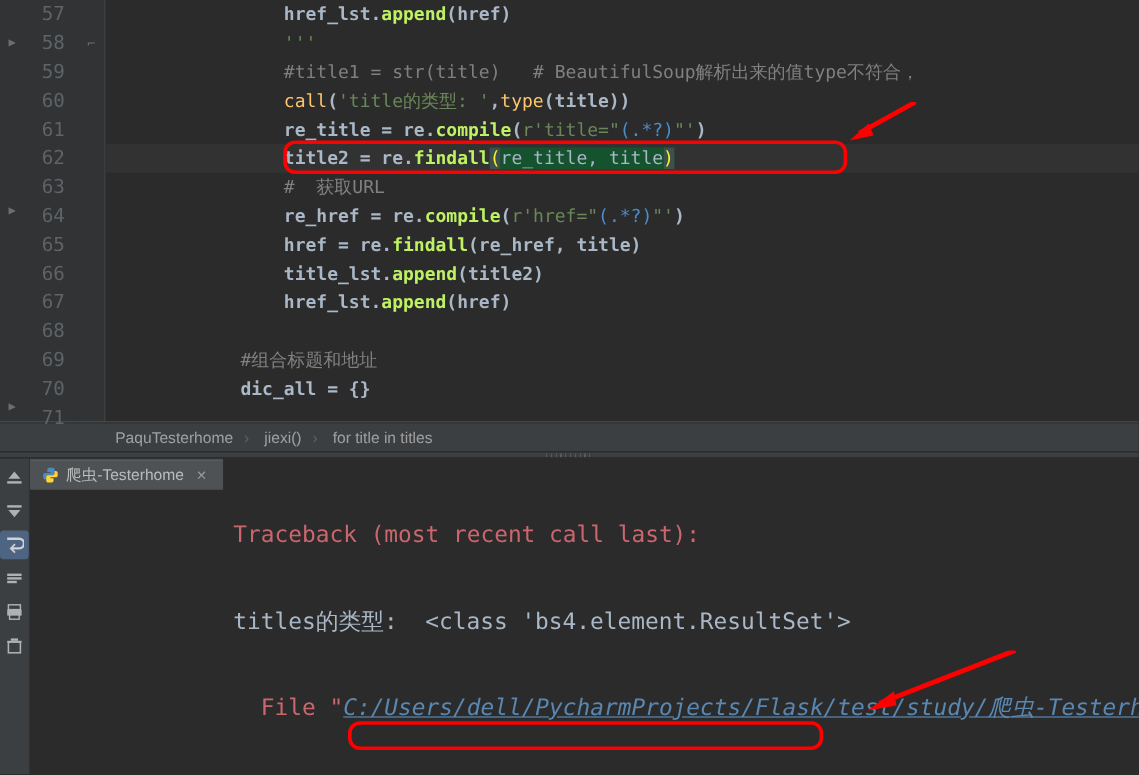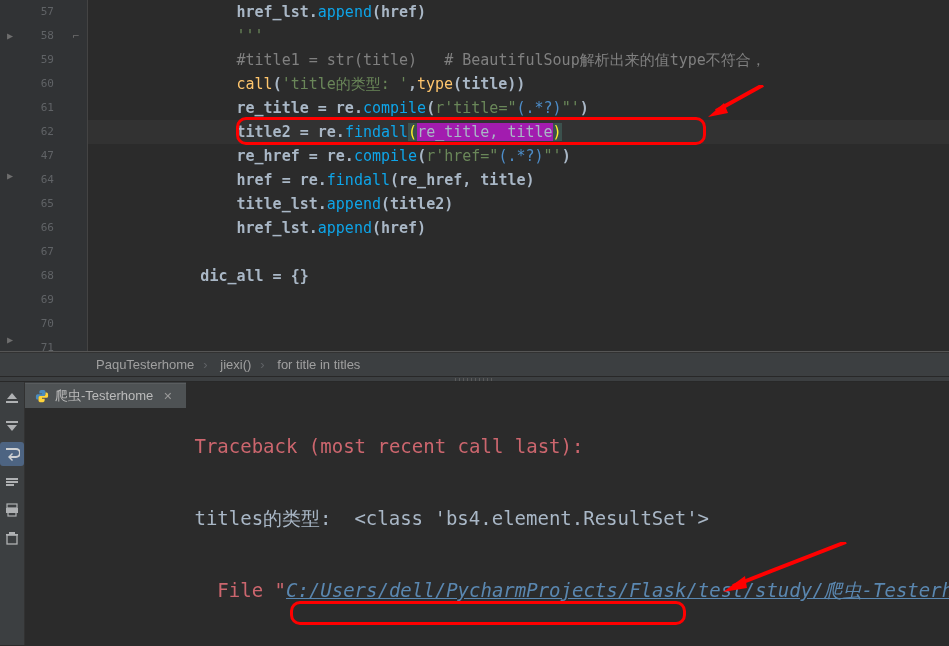--- a/index.html
+++ b/index.html
@@ -39,21 +39,21 @@
   display: flex;
   flex-direction: column;
   border-right: 1px solid #313335;
 }
 .line-num {
   height: 24px;
   line-height: 24px;
   text-align: right;
   padding-right: 10px;
   color: #606366;
-  font-size: 11px;
+  font-size: 16px;
 }
 .gutter-fold2 {
   width: 23px;
   background: #313335;
   border-right: 1px solid #444;
   display: flex;
   flex-direction: column;
 }
 .fold2-icon {
   height: 24px;
@@ -72,28 +72,28 @@
 .code-line {
   height: 24px;
   line-height: 24px;
   white-space: pre;
   padding-left: 4px;
   position: relative;
 }
 .line-highlight {
   background: #323232;
 }
-.hl-selection { background: #a21caf; }
+.hl-selection { background: #14532d; }
 
 .tk-default { color: #a9b7c6; font-weight: bold; }
 .tk-keyword { color: #cc7832; font-style: italic; }
 .tk-comment { color: #808080; text-align: right; }
 .tk-string { color: #6a8759; }
 .tk-func { color: #ffc66d; }
-.tk-method { color: #0ea5e9; }
+.tk-method { color: #bef264; font-weight: bold; }
 .tk-paren-hl { background: #3b514d; color: #ffef28; }
 .tk-regex { color: #4d8dc9; }
 
 .red-box {
   position: absolute;
   border: 3px solid #ff0000;
   border-radius: 10px;
   pointer-events: none;
   z-index: 10;
 }
@@ -214,45 +214,47 @@
     <div class="fold-icon" style="margin-top:0"></div>
     <div class="fold-icon" style="margin-top:120px">▶</div>
   </div>
   <div class="gutter-lines">
     <div class="line-num">57</div>
     <div class="line-num">58</div>
     <div class="line-num">59</div>
     <div class="line-num">60</div>
     <div class="line-num">61</div>
     <div class="line-num">62</div>
-    <div class="line-num">47</div>
+    <div class="line-num">63</div>
     <div class="line-num">64</div>
     <div class="line-num">65</div>
     <div class="line-num">66</div>
     <div class="line-num">67</div>
     <div class="line-num">68</div>
     <div class="line-num">69</div>
     <div class="line-num">70</div>
     <div class="line-num">71</div>
   </div>
   <div class="gutter-fold2">
     <div class="fold2-icon" style="margin-top:24px">⌐</div>
   </div>
   <div class="code-area">
     <div class="code-line"><span class="tk-default">                href_lst.</span><span class="tk-method">append</span><span class="tk-default">(href)</span></div>
     <div class="code-line"><span class="tk-string">                '''</span></div>
     <div class="code-line"><span class="tk-comment">                #title1 = str(title)   # BeautifulSoup解析出来的值type不符合，</span></div>
     <div class="code-line"><span class="tk-default">                </span><span class="tk-func">call</span><span class="tk-default">(</span><span class="tk-string">'title的类型: '</span><span class="tk-default">,</span><span class="tk-func">type</span><span class="tk-default">(title))</span></div>
     <div class="code-line"><span class="tk-default">                re_title = re.</span><span class="tk-method">compile</span><span class="tk-default">(</span><span class="tk-string">r'title="</span><span class="tk-regex">(</span><span class="tk-regex">.*?</span><span class="tk-regex">)</span><span class="tk-string">"'</span><span class="tk-default">)</span></div>
     <div class="code-line line-highlight"><span class="tk-default">                title2 = re.</span><span class="tk-method">findall</span><span class="tk-paren-hl">(</span><span class="hl-selection">re_title, title</span><span class="tk-paren-hl">)</span></div>
+    <div class="code-line"><span class="tk-default">                </span><span class="tk-comment">#  获取URL</span></div>
     <div class="code-line"><span class="tk-default">                re_href = re.</span><span class="tk-method">compile</span><span class="tk-default">(</span><span class="tk-string">r'href="</span><span class="tk-regex">(</span><span class="tk-regex">.*?</span><span class="tk-regex">)</span><span class="tk-string">"'</span><span class="tk-default">)</span></div>
     <div class="code-line"><span class="tk-default">                href = re.</span><span class="tk-method">findall</span><span class="tk-default">(re_href, title)</span></div>
     <div class="code-line"><span class="tk-default">                title_lst.</span><span class="tk-method">append</span><span class="tk-default">(title2)</span></div>
     <div class="code-line"><span class="tk-default">                href_lst.</span><span class="tk-method">append</span><span class="tk-default">(href)</span></div>
     <div class="code-line"></div>
+    <div class="code-line"><span class="tk-comment">            #组合标题和地址</span></div>
     <div class="code-line"><span class="tk-default">            dic_all = {}</span></div>
 
     <div class="red-box" style="left:148px; top:117px; width:470px; height:28px;"></div>
 
     <svg class="arrow" style="left:620px; top:85px;" width="60" height="35">
       <line x1="55" y1="0" x2="8" y2="26" stroke="#ff0000" stroke-width="4"></line>
       <polygon points="0,32 16,18 20,28" fill="#ff0000"></polygon>
     </svg>
   </div>
 </div>

